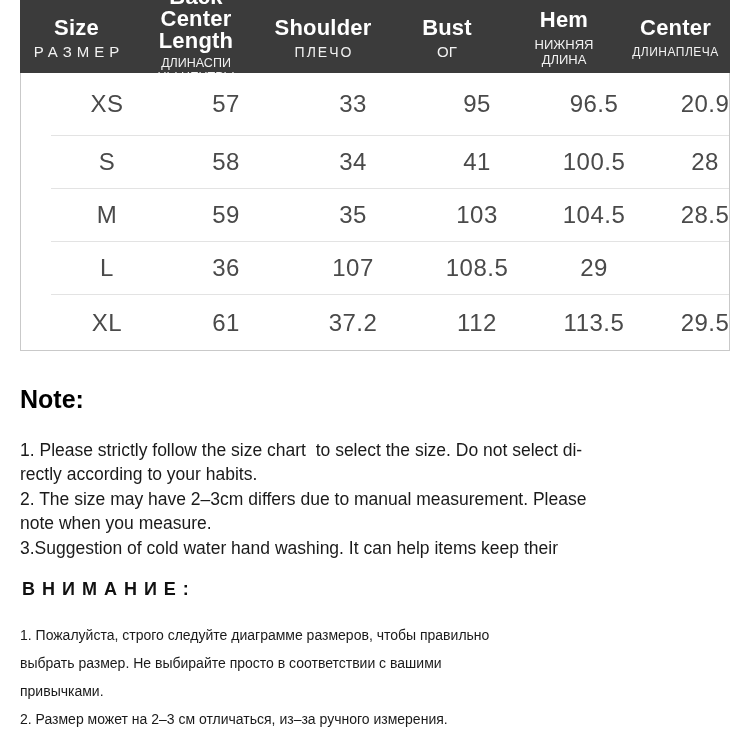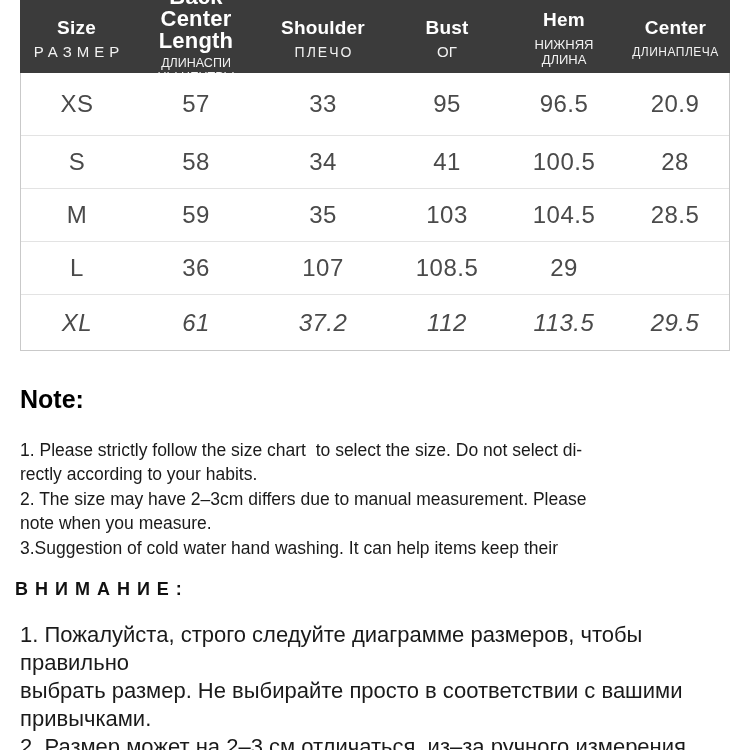--- a/index.html
+++ b/index.html
@@ -18,70 +18,71 @@
     grid-template-columns: 113px 126px 128px 120px 114px 109px;
     background: var(--header-bg, #3b3b3b);
     height: 73px;
   }
   .th {
     display: flex; flex-direction: column;
     align-items: center; justify-content: center;
     text-align: center; color: var(--header-text, #ffffff);
     overflow: hidden;
   }
-  .th .en { font-size: 19px; font-weight: 700; line-height: 26px; letter-spacing: 0.2px; }
+  .th .en { font-size: 22px; font-weight: 700; line-height: 26px; letter-spacing: 0.2px; }
   .th-bcl .en { font-size: 22px; line-height: 22px; margin-top: -4px; }
   .th .ru { font-size: 12.5px; line-height: 14px; margin-top: 4px; color: #f2f2f2; }
   .th-size .ru { font-size: 15px; letter-spacing: 5px; text-indent: 5px; }
   .th-shoulder .ru { font-size: 14px; letter-spacing: 2px; text-indent: 2px; }
   .th-bust .ru { font-size: 15px; }
   .th-hem .ru { font-size: 13px; line-height: 15px; }
   .th-sleeve .ru { font-size: 12px; letter-spacing: 0.5px; }
 
   .tbody {
     border-left: 1px solid var(--border, #c9c9c9);
     border-right: 1px solid var(--border, #c9c9c9);
     border-bottom: 1px solid var(--border, #c9c9c9);
+    padding-left: 30px;
   }
   .tr {
     display: grid;
     grid-template-columns: 112px 126px 128px 120px 114px 108px;
     align-items: center;
   }
   .tr + .tr { border-top: 1px solid var(--row-divider, #e3e3e3); }
   .tr.r0 { height: 62px; }
   .tr.r1, .tr.r2, .tr.r3 { height: 53px; }
-  .tr.r4 { height: 56px; font-style: italic; }
+  .tr.r4 { height: 56px; }
   .td {
     text-align: center;
     font-size: 24px;
     color: var(--body-text, #4a4a4a);
     letter-spacing: 0.5px;
   }
 
   
   .note-heading {
     margin: 36px 0 0 20px;
     font-size: 25px; font-weight: 700; color: #000;
     line-height: 25px;
   }
   .note-lines { margin: 26px 16px 0 20px; }
   .note-lines .line {
     font-size: 17.5px; line-height: 24.4px;
     color: var(--note-text, #1a1a1a);
     white-space: pre-wrap;
   }
   .attention-heading {
-    margin: 17px 0 0 15px;
+    margin: 17px 0 0 22px;
     font-size: 18px; font-weight: 700; color: #111;
     letter-spacing: 7px; line-height: 24px;
   }
   .attention-lines { margin: 20px 0 0 20px; }
   .attention-lines .line {
-    font-size: 22px; line-height: 28px;
+    font-size: 14px; line-height: 28px;
     color: var(--note-text, #1a1a1a);
     white-space: pre-wrap;
   }
 </style>
 </head>
 <body>
 
 <div class="page">
 
   <div class="table-wrap">

